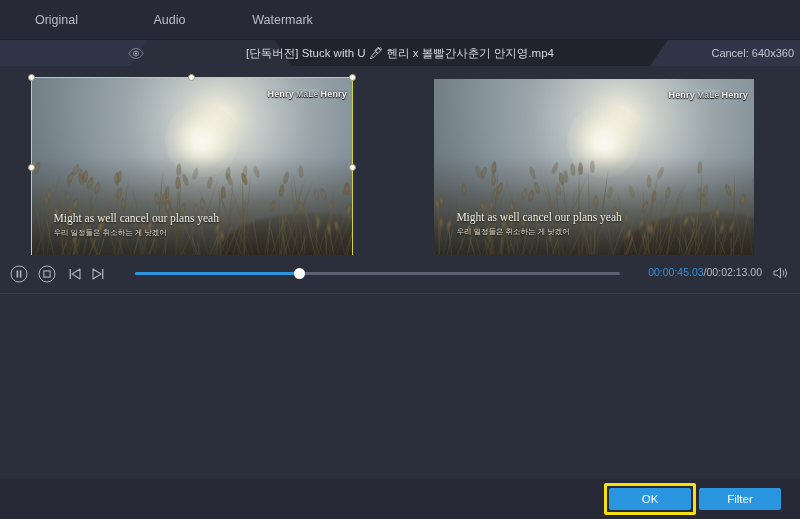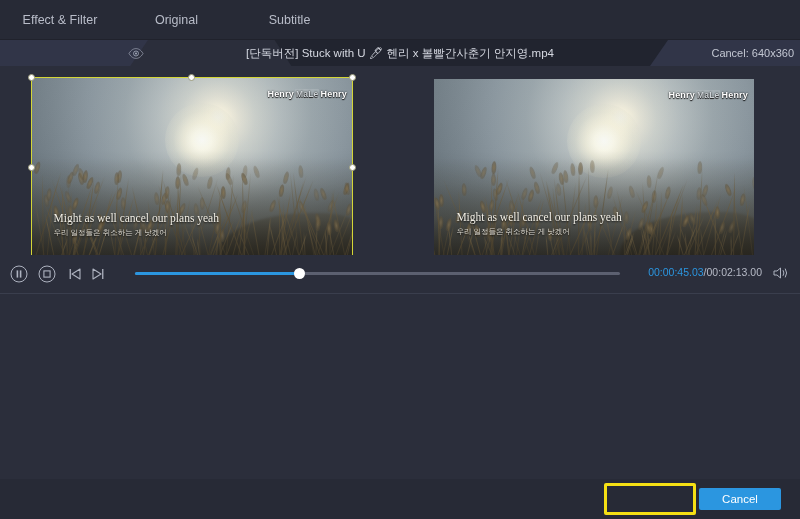--- a/index.html
+++ b/index.html
@@ -213,28 +213,28 @@
     position: absolute; left: 604px; top: 483px; width: 92px; height: 32px;
     border: 3px solid #f5e014; border-radius: 2px; pointer-events: none;
   }
 </style>
 </head>
 <body>
 
 <div id="app">
 
   <div class="tabbar">
-    <div class="tab" style="width:120px">
-      <span>Effect &amp; Filter</span>
-    </div>
     <div class="tab" style="width:113px">
       <span>Original</span>
     </div>
     <div class="tab" style="width:113px">
-      <span>Subtitle</span>
+      <span>Audio</span>
+    </div>
+    <div class="tab" style="width:113px">
+      <span>Watermark</span>
     </div>
   </div>
   <div class="tabbar-line"></div>
 
   <div class="infobar">
     <div class="lshade"></div>
     <div class="cshade"></div>
     <div class="rshade"></div>
 
     <div class="file-title">[단독버전] Stuck with U 🖊 헨리 x 볼빨간사춘기 안지영.mp4</div>
@@ -745,18 +745,21 @@
     
     
 
     
     
 
     
   </div>
 
   <div class="footer"></div>
+  <div class="btn-ok">
+    <span>OK</span>
+  </div>
   <div class="btn-cancel">
-    <span>Cancel</span>
+    <span>Filter</span>
   </div>
   <div class="hl-ok"></div>
 
 </div>
 
 </body></html>

